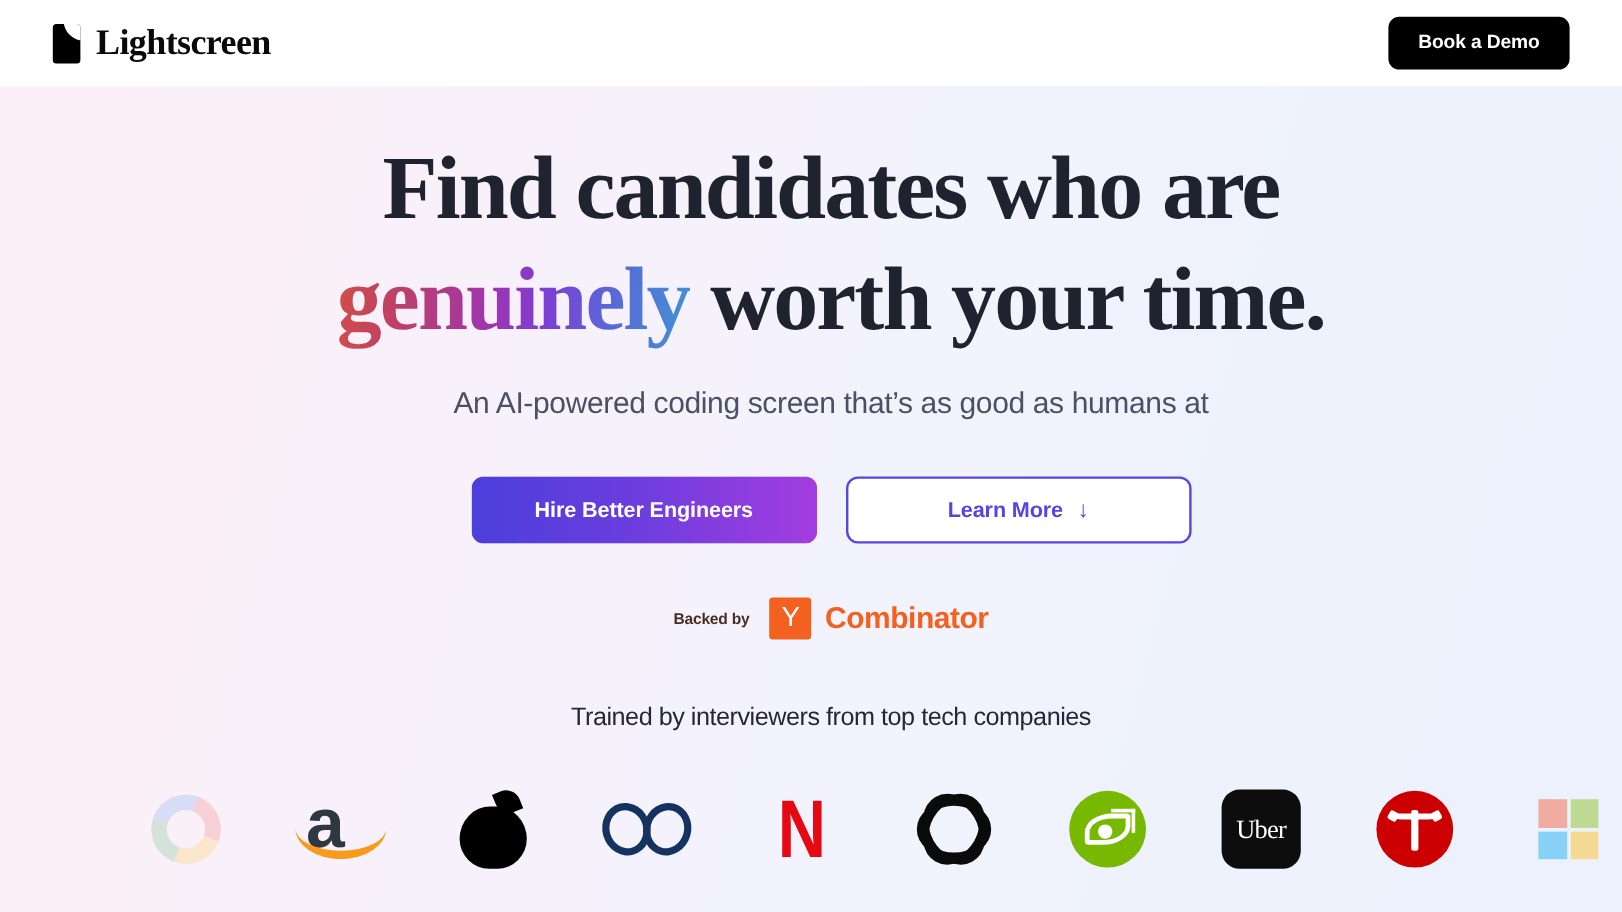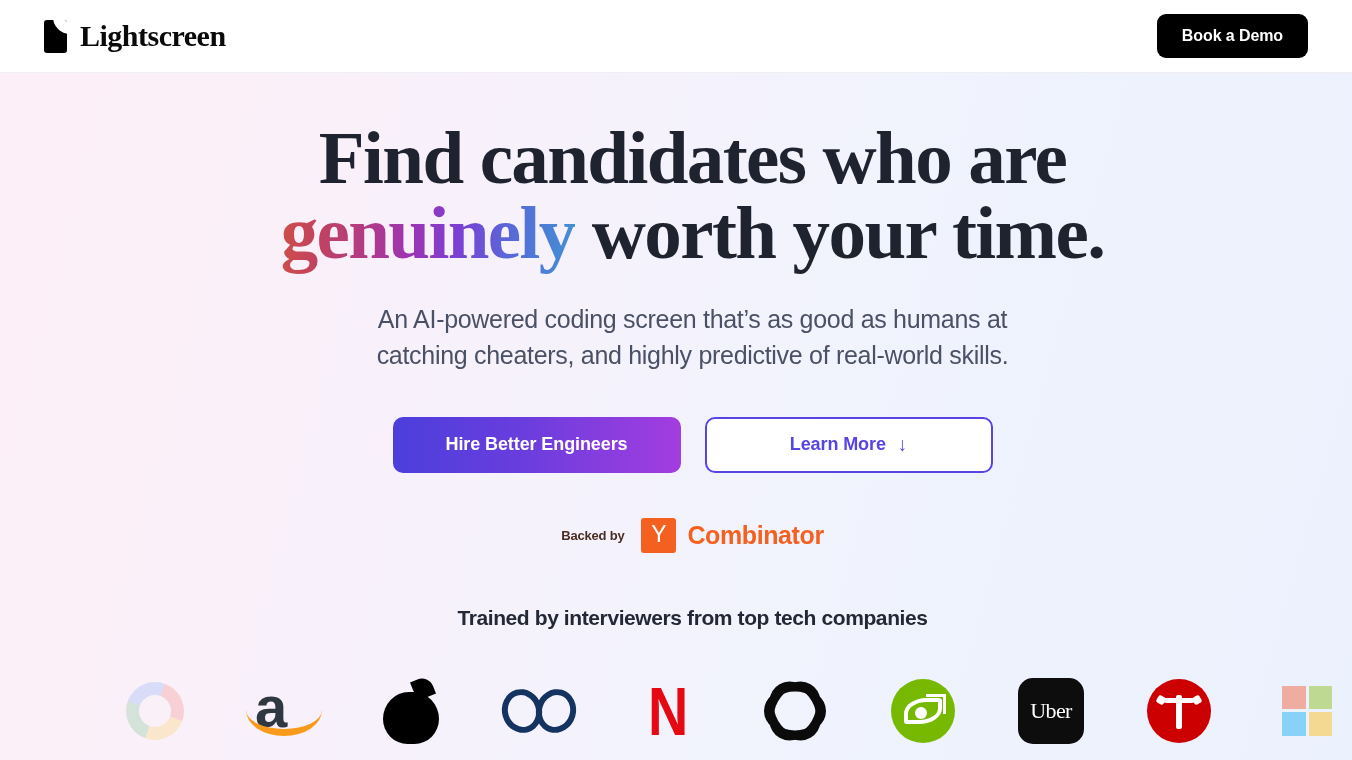--- a/index.html
+++ b/index.html
@@ -112,21 +112,21 @@
     margin-top: 47px;
     font-family: "Liberation Serif", "DejaVu Serif", serif;
     font-weight: 700;
     font-size: 75px;
     line-height: 1.0;
     letter-spacing: -1.6px;
     color: #1f2330;
     padding: 0 40px;
   }
   #headline .line { display: block; }
-  #headline .line2 { margin-top: 0; }
+  #headline .line2 { margin-top: 17px; }
 
   .gradient-word {
     background-image: linear-gradient(95deg,
       #d14f49 0%,
       #c1425f 14%,
       #b13a87 30%,
       #9b35b4 45%,
       #7b3fd4 60%,
       #5a66d8 76%,
       #4192d4 100%);
@@ -228,21 +228,21 @@
     font-weight: 600;
     color: #f4601f;
     letter-spacing: -0.4px;
   }
 
   
   #trained-title {
     margin-top: 53px;
     text-align: center;
     font-size: 21px;
-    font-weight: 700;
+    font-weight: 400;
     color: #232736;
     letter-spacing: -0.4px;
   }
 
   #logo-strip {
     position: relative;
     margin-top: 26px;
     height: 110px;
     width: 1352px;
     overflow: hidden;
@@ -478,21 +478,20 @@
 
   <div id="hero">
 
     <h1 id="headline">
       <span class="line line1">Find candidates who are</span>
       <span class="line line2"><span class="gradient-word">genuinely</span><span> worth your time.</span></span>
     </h1>
 
     <p id="subhead">
       <span class="sline">An AI-powered coding screen that’s as good as humans at</span>
-      <span class="sline">catching cheaters, and highly predictive of real-world skills.</span>
     </p>
 
     <div id="cta-row">
       <button id="cta-primary">Hire Better Engineers</button>
       <button id="cta-secondary">
         <span>Learn More</span>
         <span class="arrow-down">↓</span>
       </button>
     </div>
 

